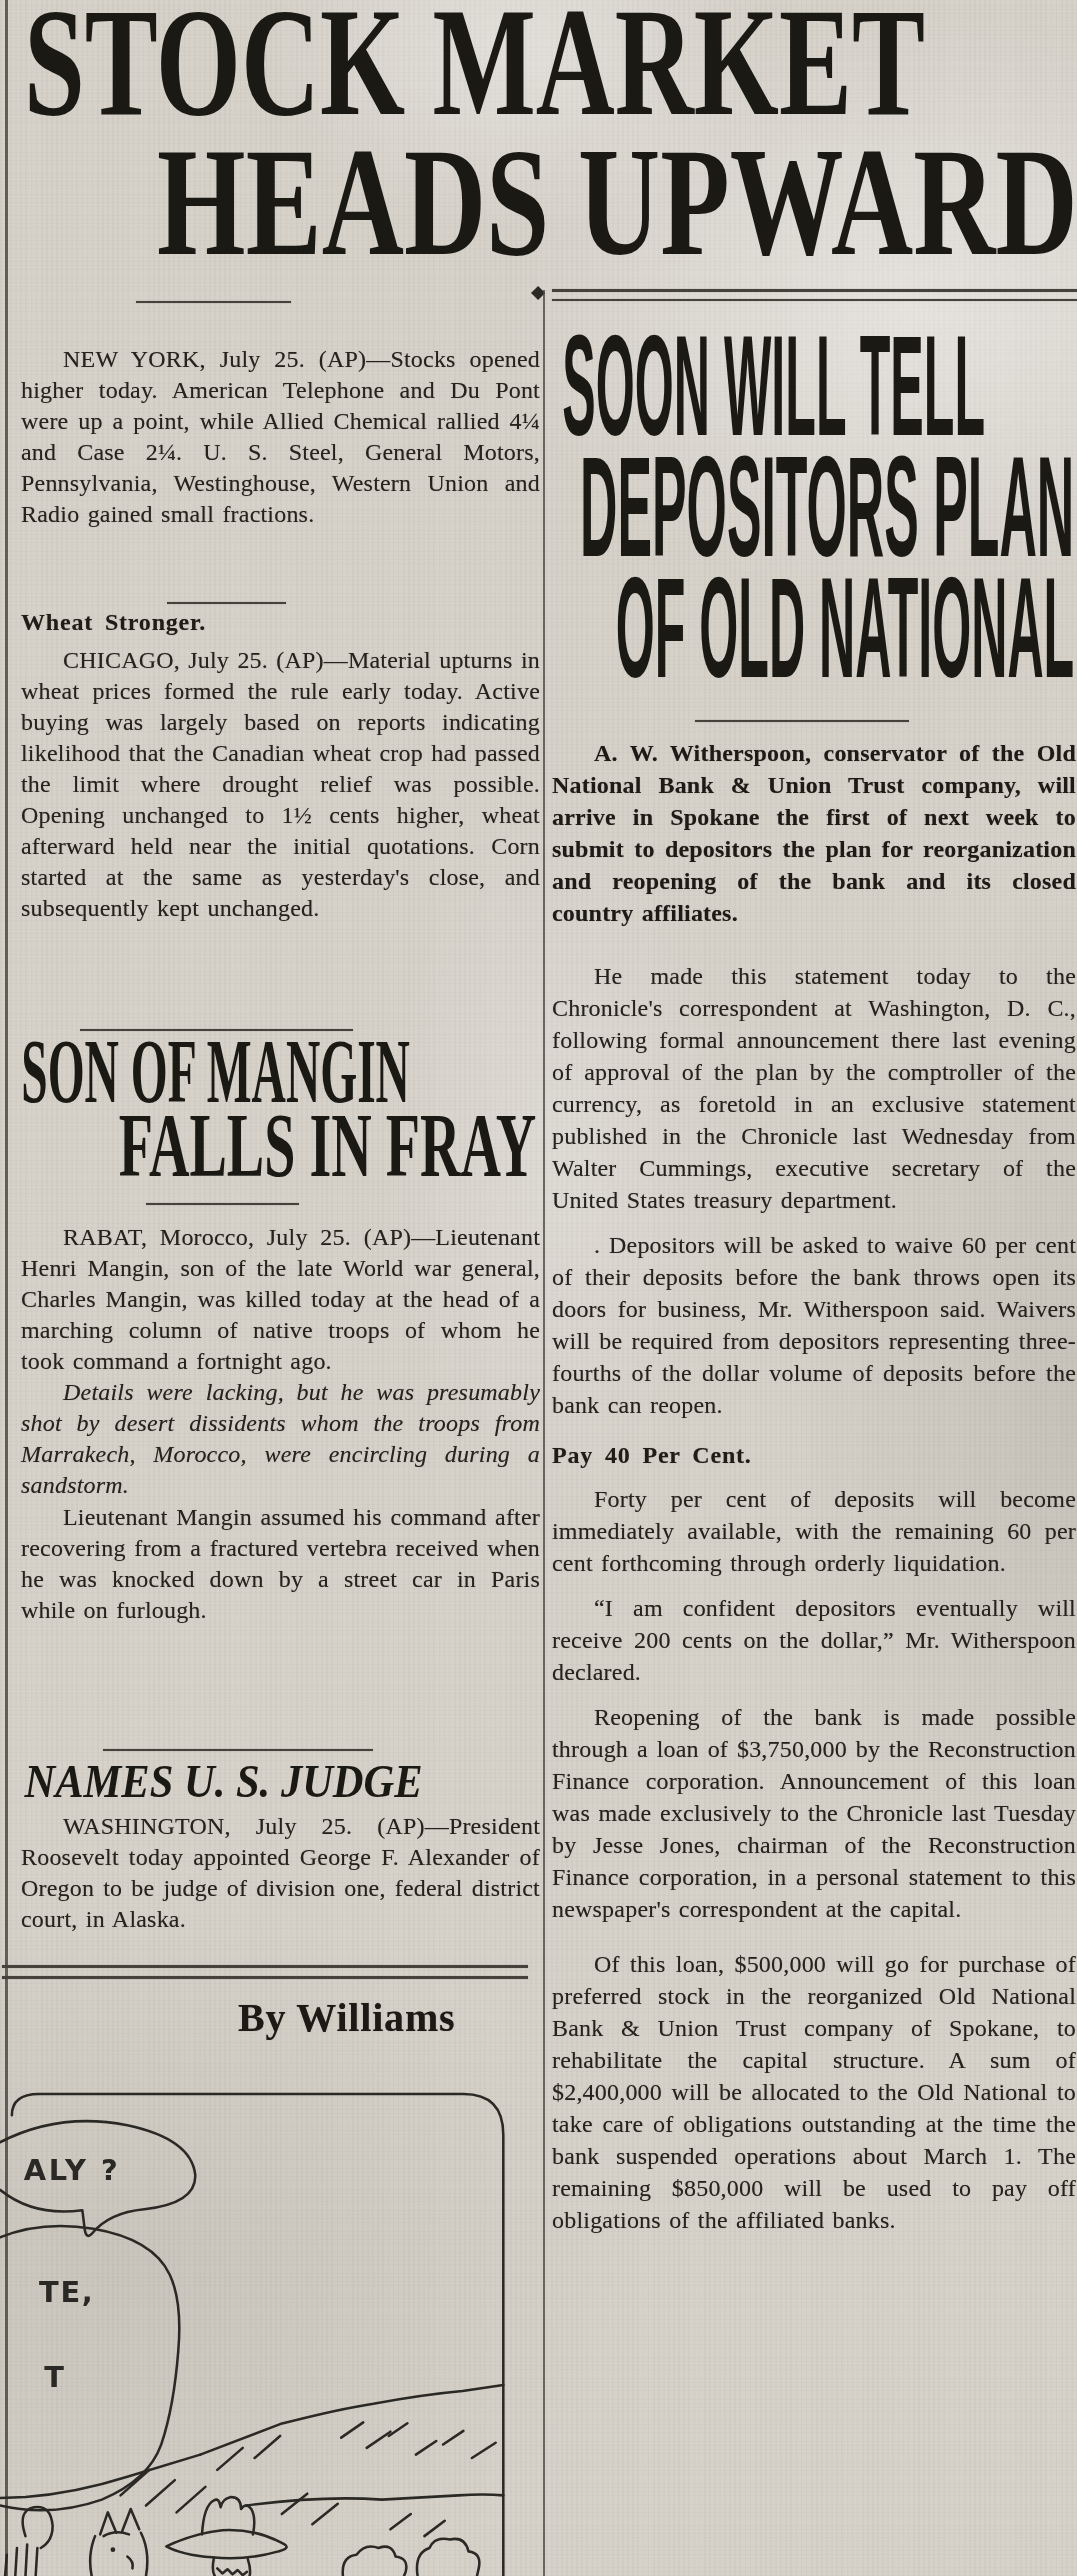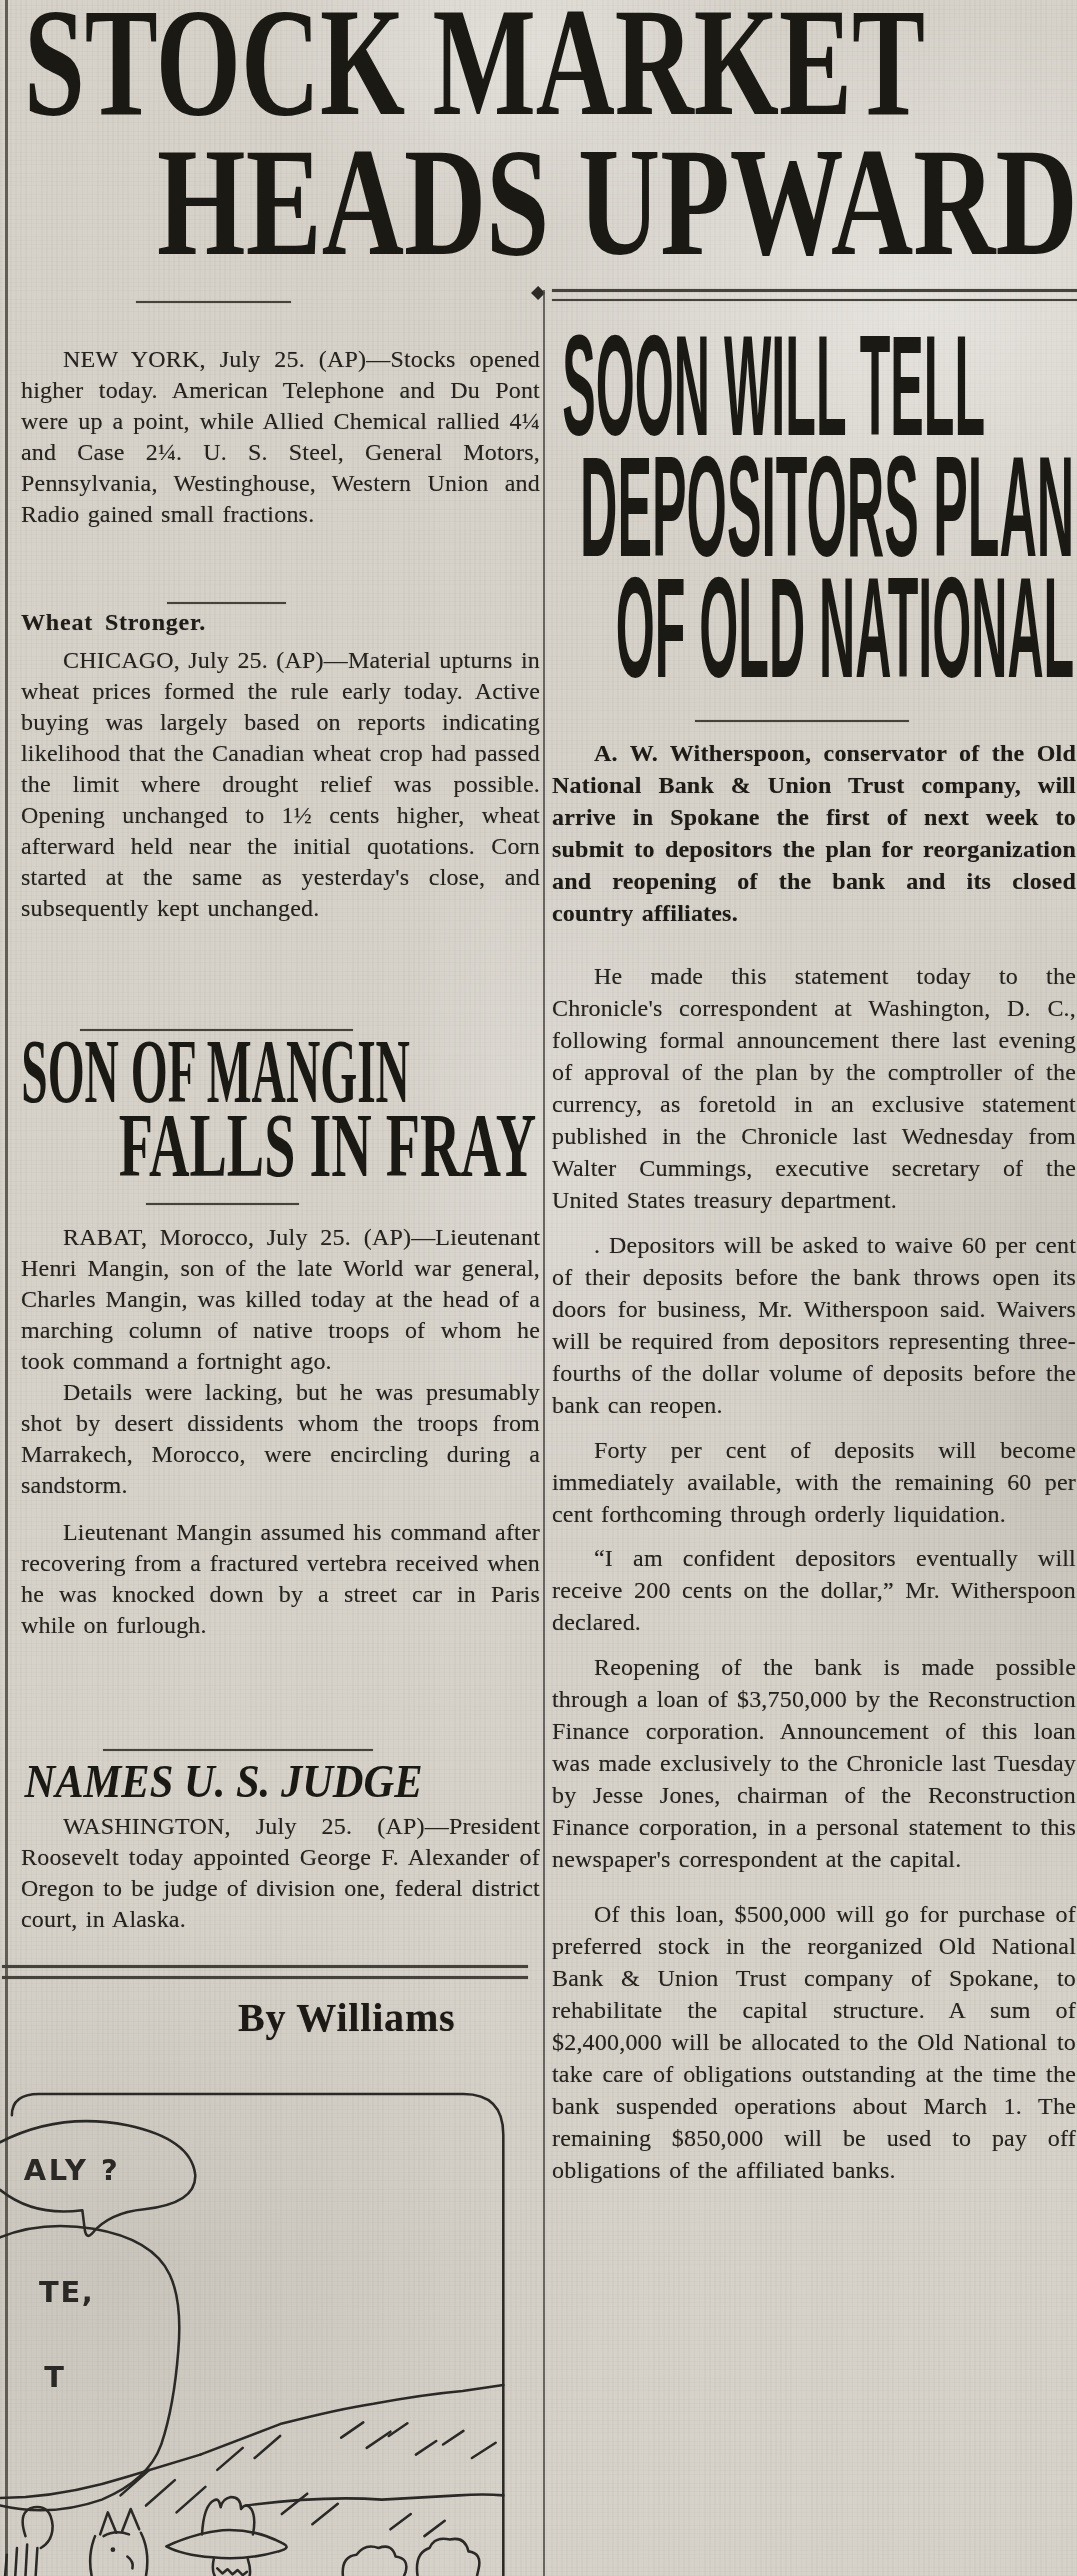--- a/index.html
+++ b/index.html
@@ -82,21 +82,21 @@
 
     <svg class="abs" style="left:0;top:1024px;" width="519" height="157" viewBox="0 0 611 185">
       <text class="mast" x="0" y="82" font-size="106" textLength="458" lengthAdjust="spacingAndGlyphs">SON OF MANGIN</text>
       <text class="mast" x="115" y="170" font-size="106" textLength="492" lengthAdjust="spacingAndGlyphs">FALLS IN FRAY</text>
     </svg>
 
     <div class="hrule" style="left:125px;top:1195px;width:153px;"></div>
 
     <div class="abs bodytext" style="top:1214px;width:519px;line-height:31px;">
       <p style="margin-bottom:0;">RABAT, Morocco, July 25. (AP)—Lieutenant Henri Mangin, son of the late World war general, Charles Mangin, was killed today at the head of a marching column of native troops of whom he took command a fortnight ago.</p>
-      <p style="margin-bottom:16px;">Details were lacking, but he was presumably shot by desert dissidents whom the troops from Marrakech, Morocco, were encircling during a sandstorm.</p>
+      <p style="margin-bottom:1px;font-style:italic;">Details were lacking, but he was presumably shot by desert dissidents whom the troops from Marrakech, Morocco, were encircling during a sandstorm.</p>
       <p style="margin-bottom:0;">Lieutenant Mangin assumed his command after recovering from a fractured vertebra received when he was knocked down by a street car in Paris while on furlough.</p>
     </div>
 
     <div class="hrule" style="left:82px;top:1741px;width:270px;"></div>
 
     <svg class="abs" style="left:0;top:1747px;" width="519" height="54" viewBox="0 0 611 64">
       <text class="ital-head" x="2" y="50" font-size="54" textLength="472" lengthAdjust="spacingAndGlyphs">NAMES U. S. JUDGE</text>
     </svg>
 
     <div class="abs bodytext" style="top:1803px;width:519px;line-height:31px;">
@@ -184,20 +184,21 @@
 
     <div class="hrule" style="left:143px;top:716px;width:214px;"></div>
 
     <div class="abs bodytext boldpara" style="top:733px;width:524px;line-height:32px;">
       <p>A. W. Witherspoon, conservator of the Old National Bank &amp; Union Trust company, will arrive in Spokane the first of next week to submit to depositors the plan for reorganization and reopening of the bank and its closed country affiliates.</p>
     </div>
 
     <div class="abs bodytext" style="top:956px;width:524px;line-height:32px;">
       <p style="margin-bottom:12.7px;">He made this statement today to the Chronicle's correspondent at Washington, D. C., following formal announcement there last evening of approval of the plan by the comptroller of the currency, as foretold in an exclusive statement published in the Chronicle last Wednesday from Walter Cummings, executive secretary of the United States treasury department.</p>
       <p style="margin-bottom:13px;">. Depositors will be asked to waive 60 per cent of their deposits before the bank throws open its doors for business, Mr. Witherspoon said. Waivers will be required from depositors representing three-fourths of the dollar volume of deposits before the bank can reopen.</p>
+      <div class="subhead" style="margin:18.7px 81px 12px 0;">Pay 40 Per Cent.</div>
       <p style="margin-bottom:12.7px;">Forty per cent of deposits will become immediately available, with the remaining 60 per cent forthcoming through orderly liquidation.</p>
       <p style="margin-bottom:12.7px;">“I am confident depositors eventually will receive 200 cents on the dollar,” Mr. Witherspoon declared.</p>
       <p style="margin-bottom:23px;">Reopening of the bank is made possible through a loan of $3,750,000 by the Reconstruction Finance corporation. Announcement of this loan was made exclusively to the Chronicle last Tuesday by Jesse Jones, chairman of the Reconstruction Finance corporation, in a personal statement to this newspaper's correspondent at the capital.</p>
       <p>Of this loan, $500,000 will go for purchase of preferred stock in the reorganized Old National Bank &amp; Union Trust company of Spokane, to rehabilitate the capital structure. A sum of $2,400,000 will be allocated to the Old National to take care of obligations outstanding at the time the bank suspended operations about March 1. The remaining $850,000 will be used to pay off obligations of the affiliated banks.</p>
     </div>
   </div>
 
 </div>
 
 

